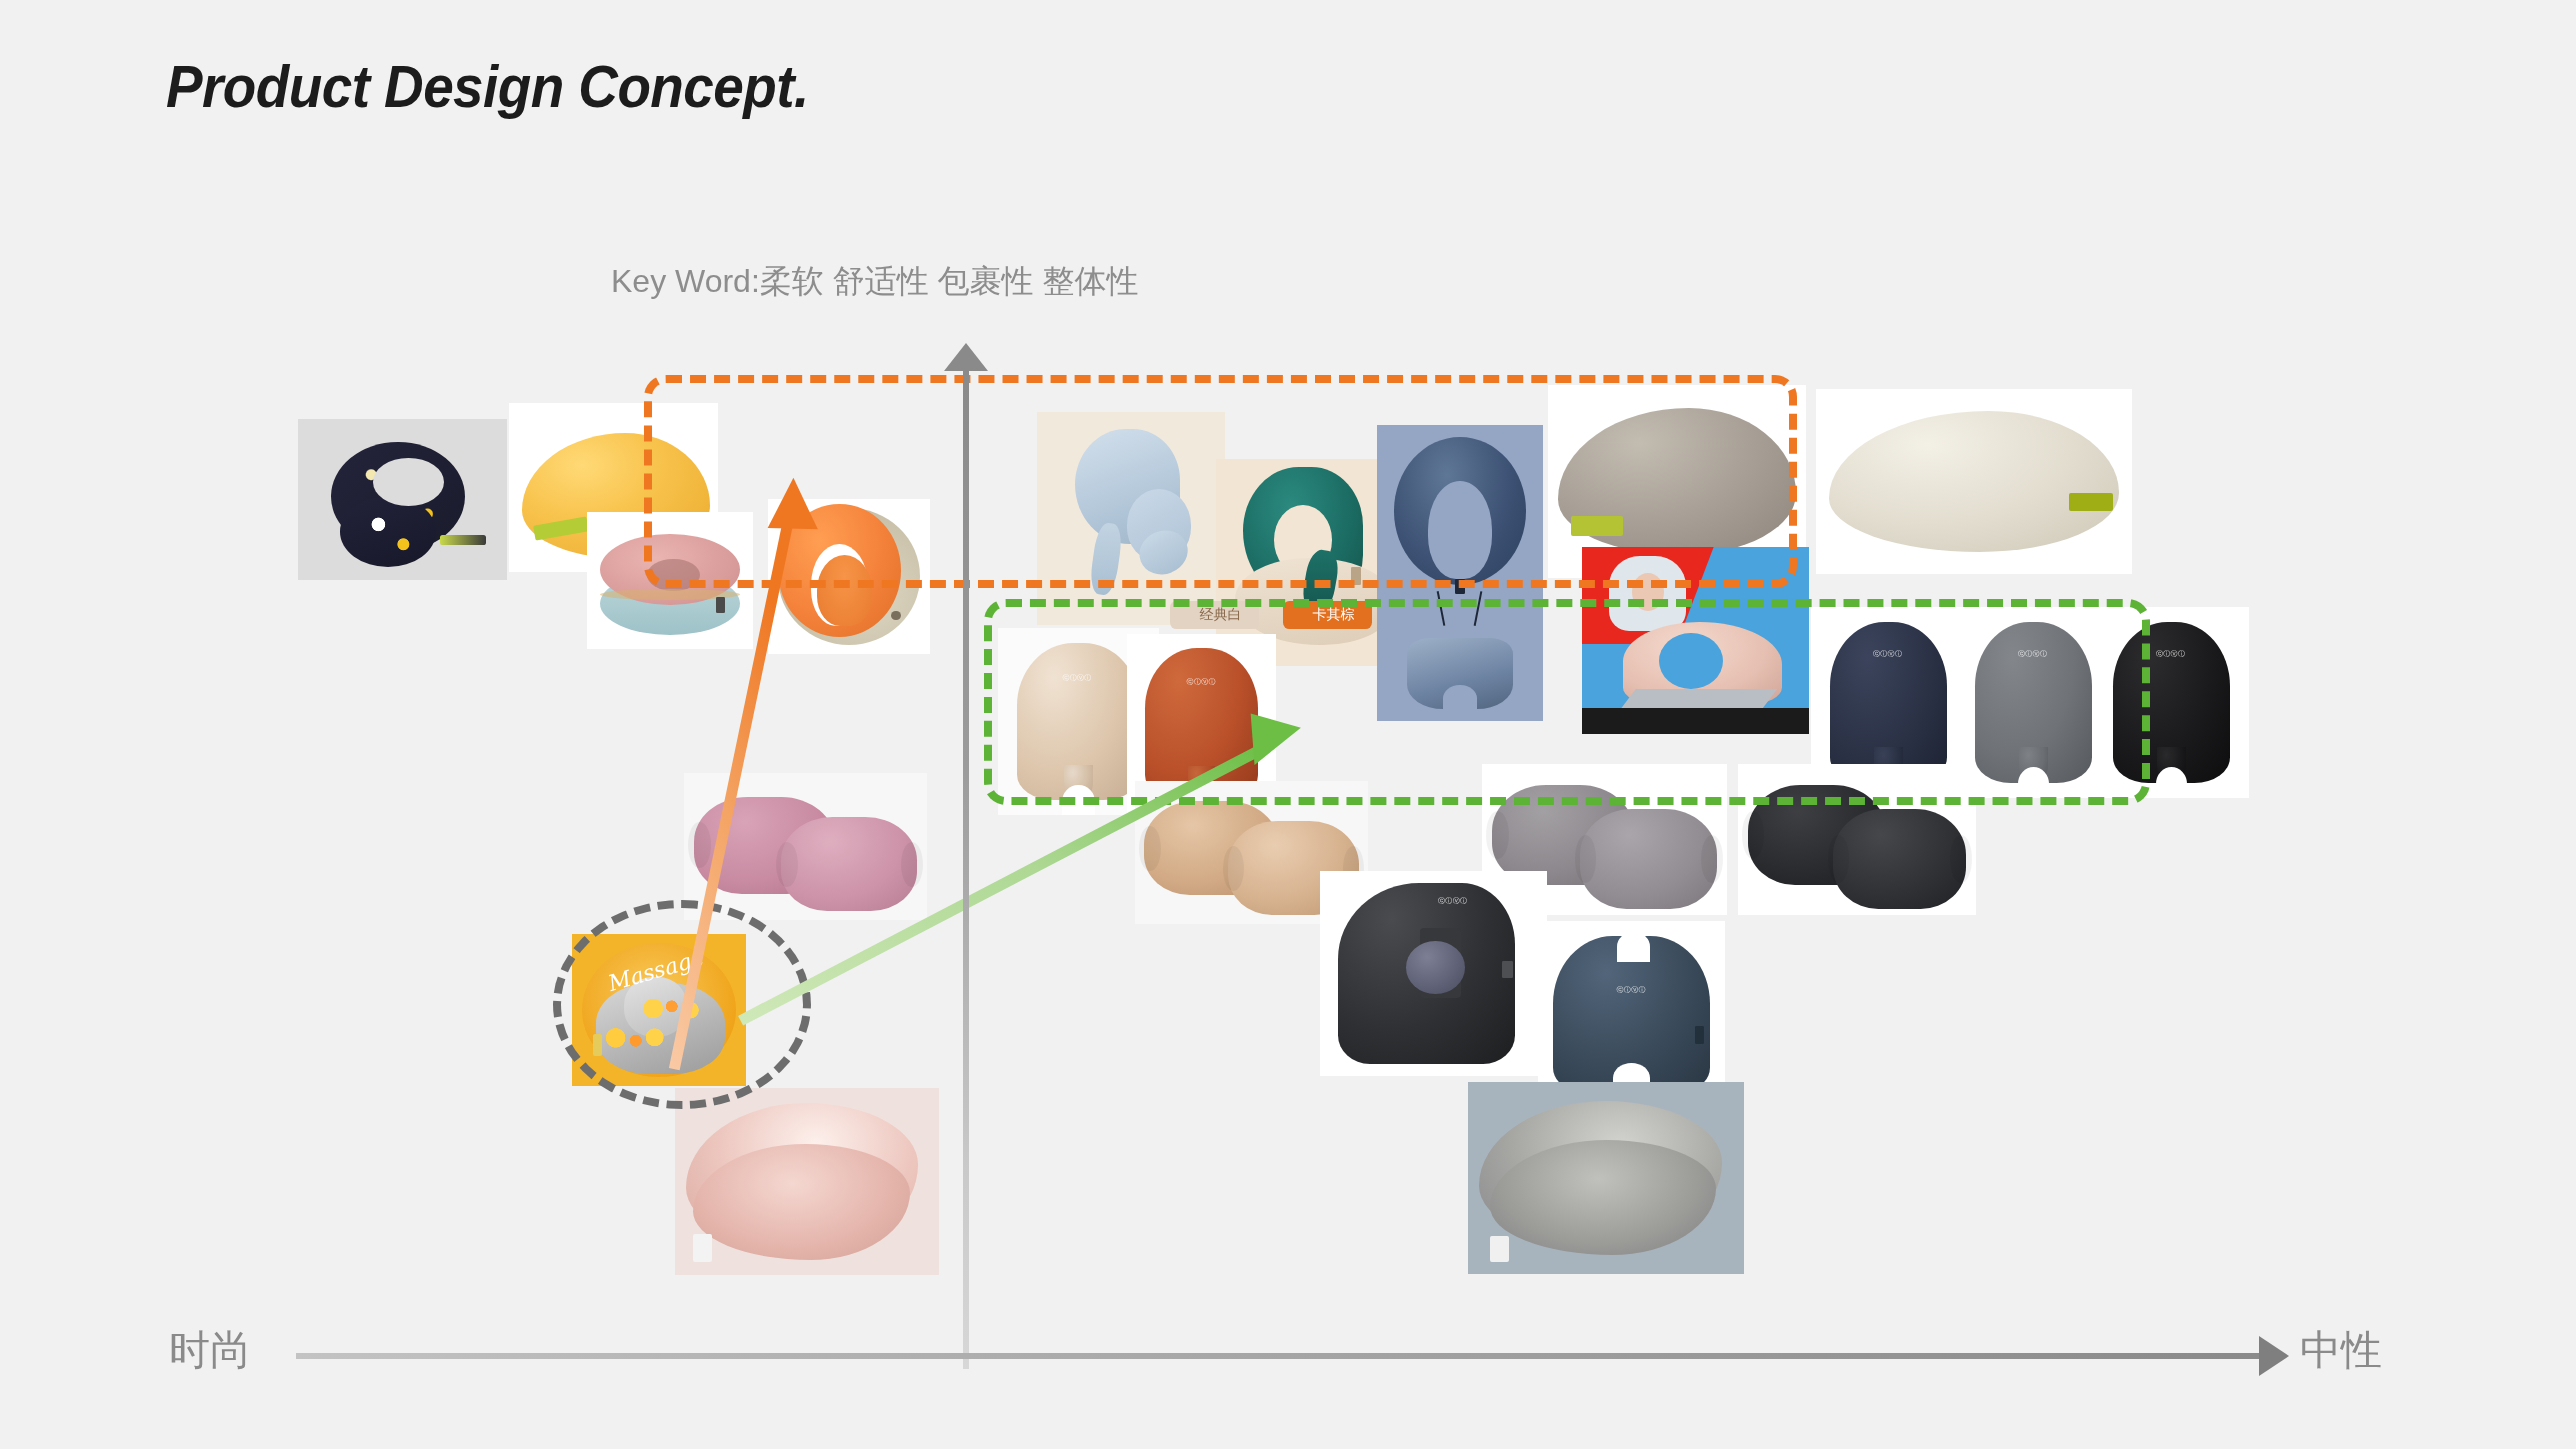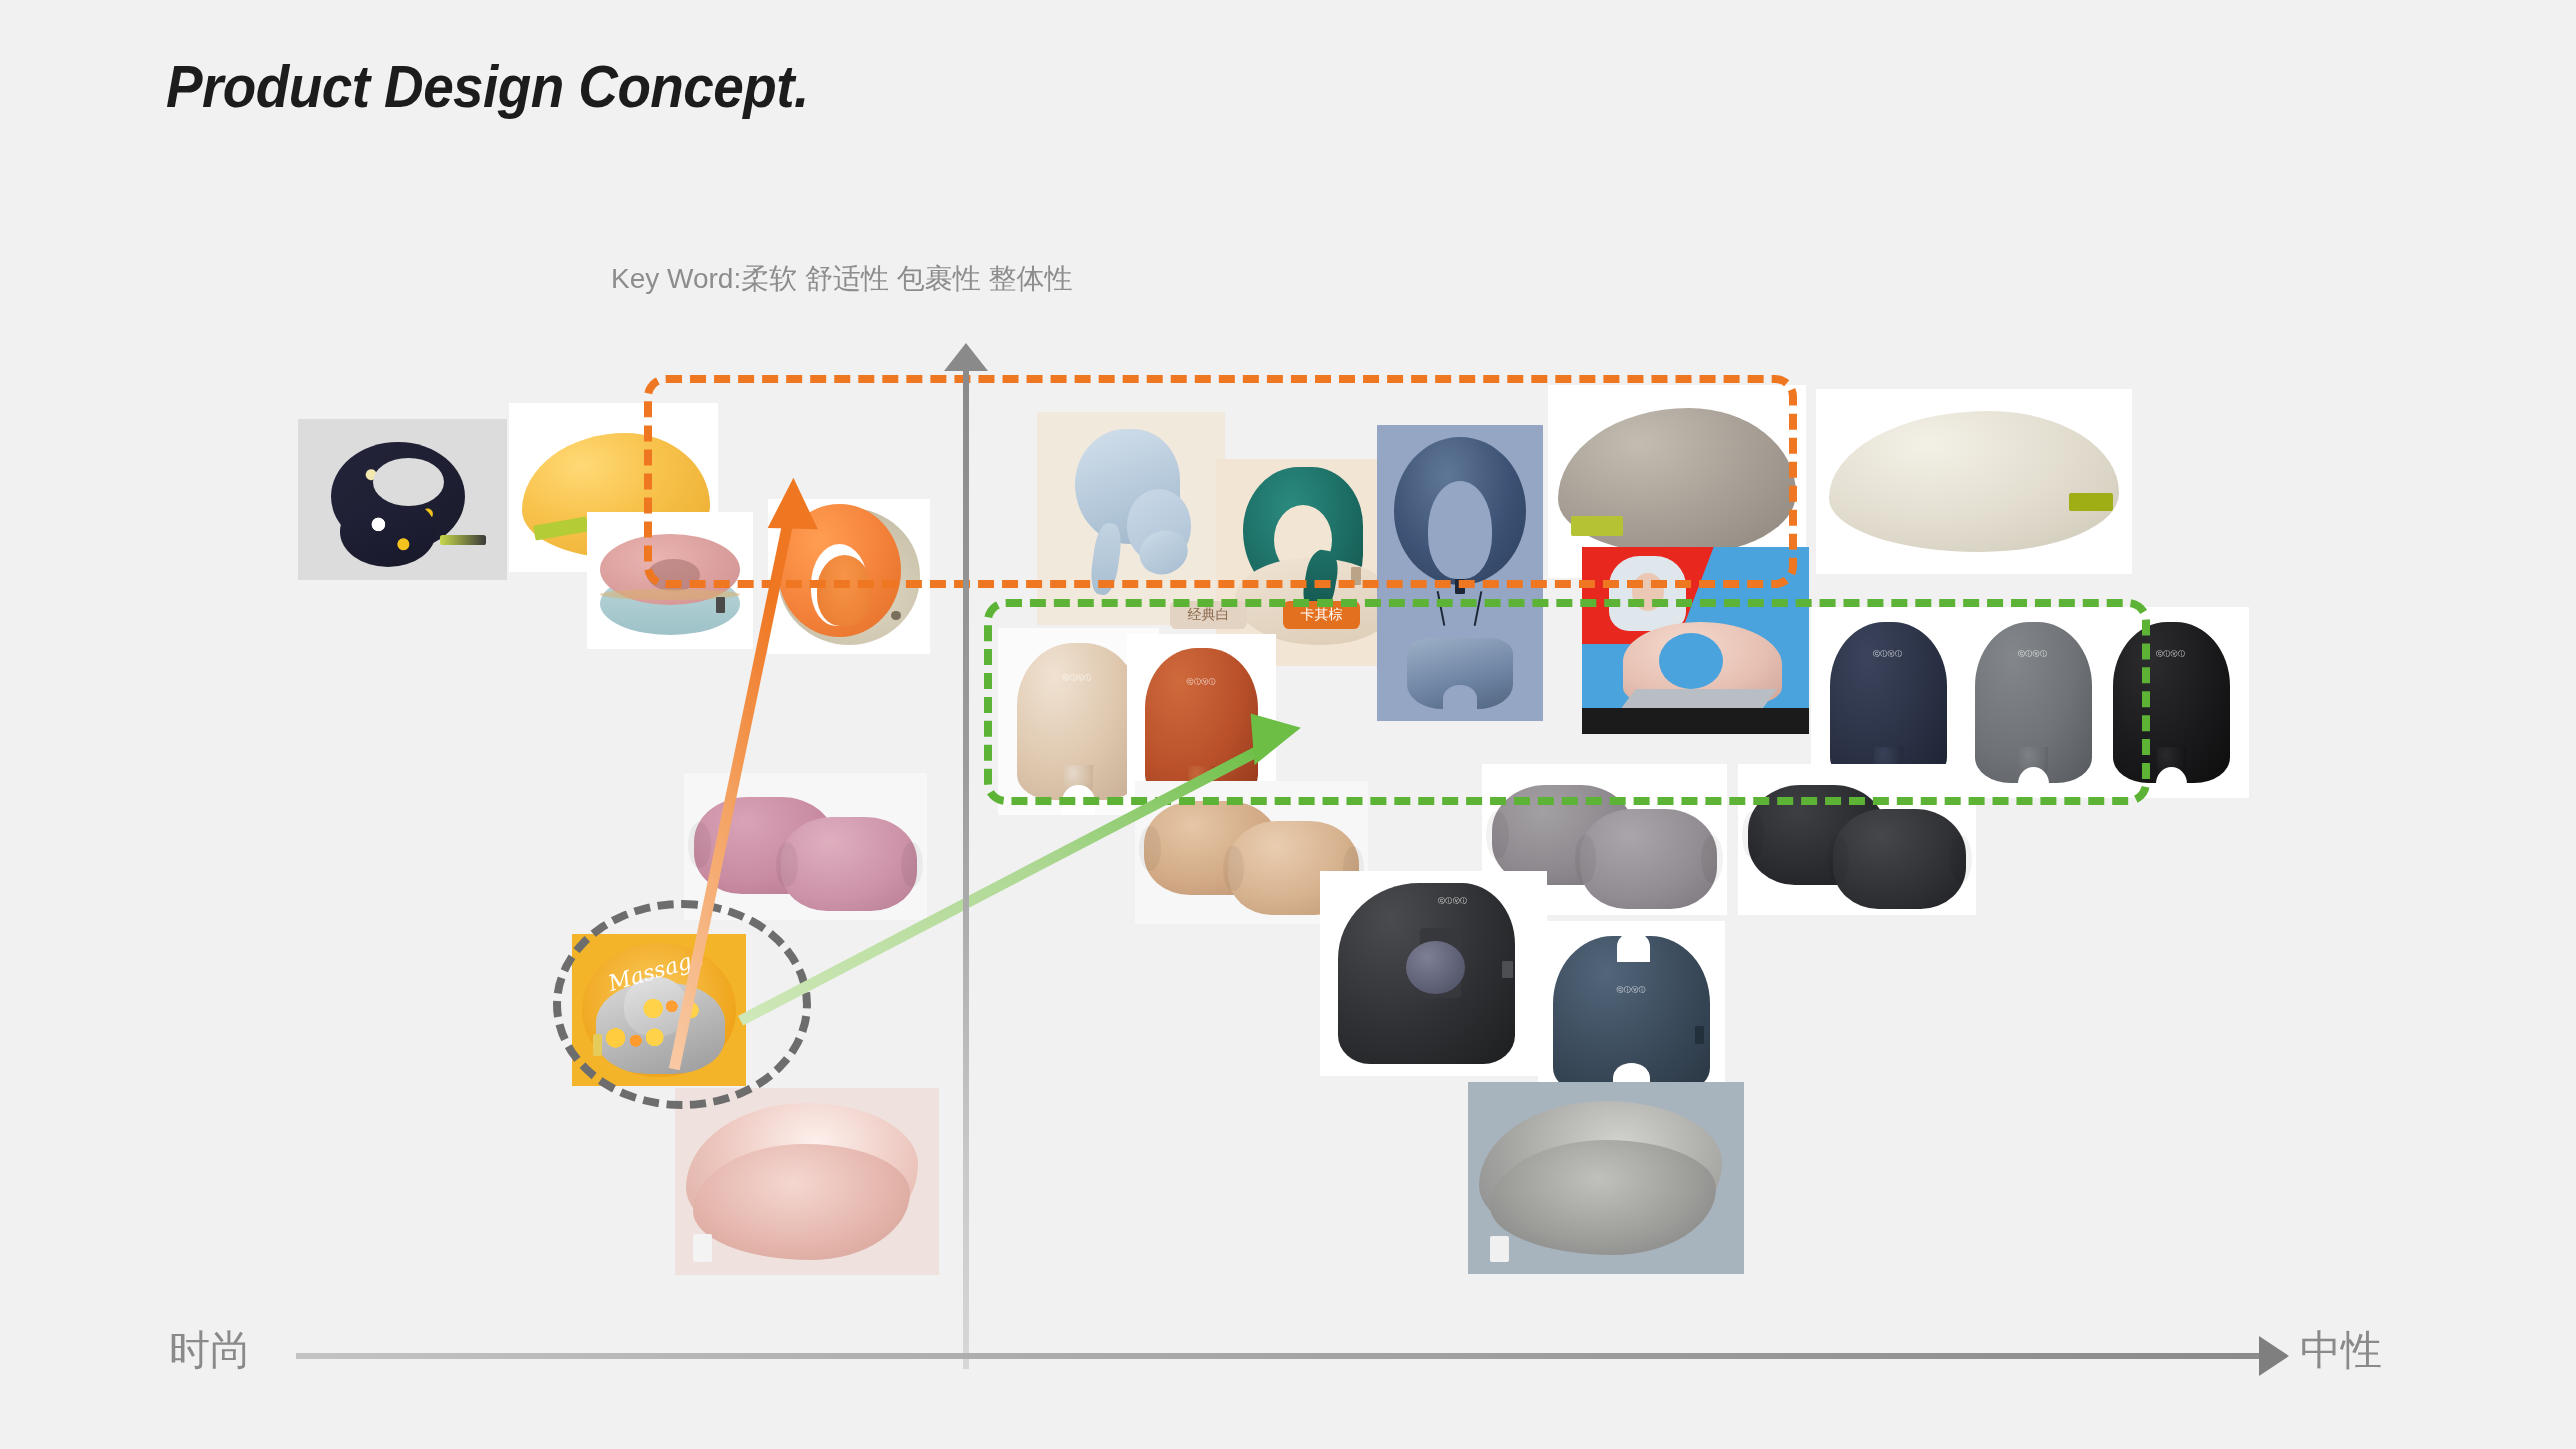--- a/index.html
+++ b/index.html
@@ -18,21 +18,21 @@
     position:absolute;left:166px;top:53px;
     font-size:59px;font-weight:bold;font-style:italic;
     letter-spacing:-0.6px;color:#1c1c1c;
     transform:scaleX(.93);transform-origin:left top;
     white-space:nowrap;
   }
 
   
   .keyword{
     position:absolute;left:611px;top:260px;
-    font-size:28px;color:#8d8d8d;white-space:nowrap;
+    font-size:32px;color:#8d8d8d;white-space:nowrap;
     font-weight:500;
   }
 
   
   .vaxis{
     position:absolute;left:963px;top:361px;width:5.8px;height:1008px;
     background:linear-gradient(180deg,#8a8a8a 0%,#9b9b9b 40%,#c9c9c9 80%,#d7d7d7 100%);
   }
   .vaxis-head{
     position:absolute;left:944px;top:343px;width:0;height:0;
@@ -117,20 +117,21 @@
     position:absolute;border-radius:1.9px;
   }
   .logo-dot{
     position:absolute;font-size:7px;color:#ffffff;opacity:.85;
     letter-spacing:0.3px;
   }
   .badge{
     position:absolute;border-radius:6.4px;
     font-size:14px;color:#fff;display:flex;align-items:center;justify-content:center;
     white-space:nowrap;
+    padding-left:12px;
   }
 </style>
 </head>
 <body>
 
 <div class="board">
 
   <div class="title">Product Design Concept.</div>
 
   <div class="keyword">Key Word:柔软 舒适性 包裹性 整体性</div>

